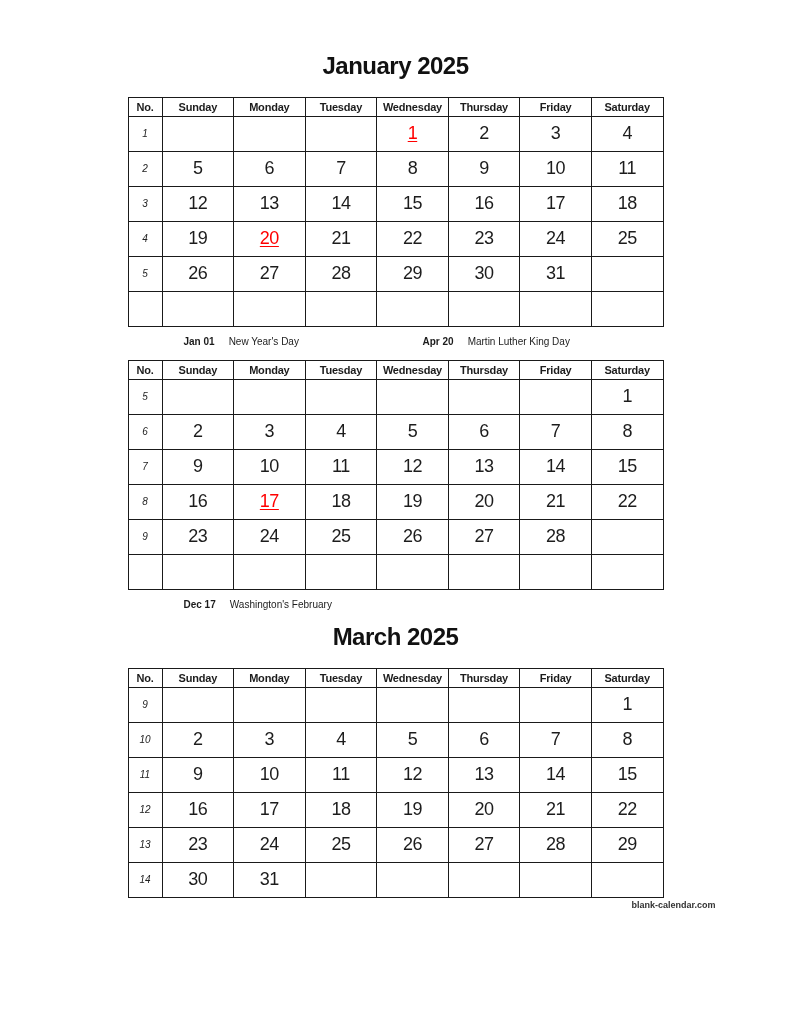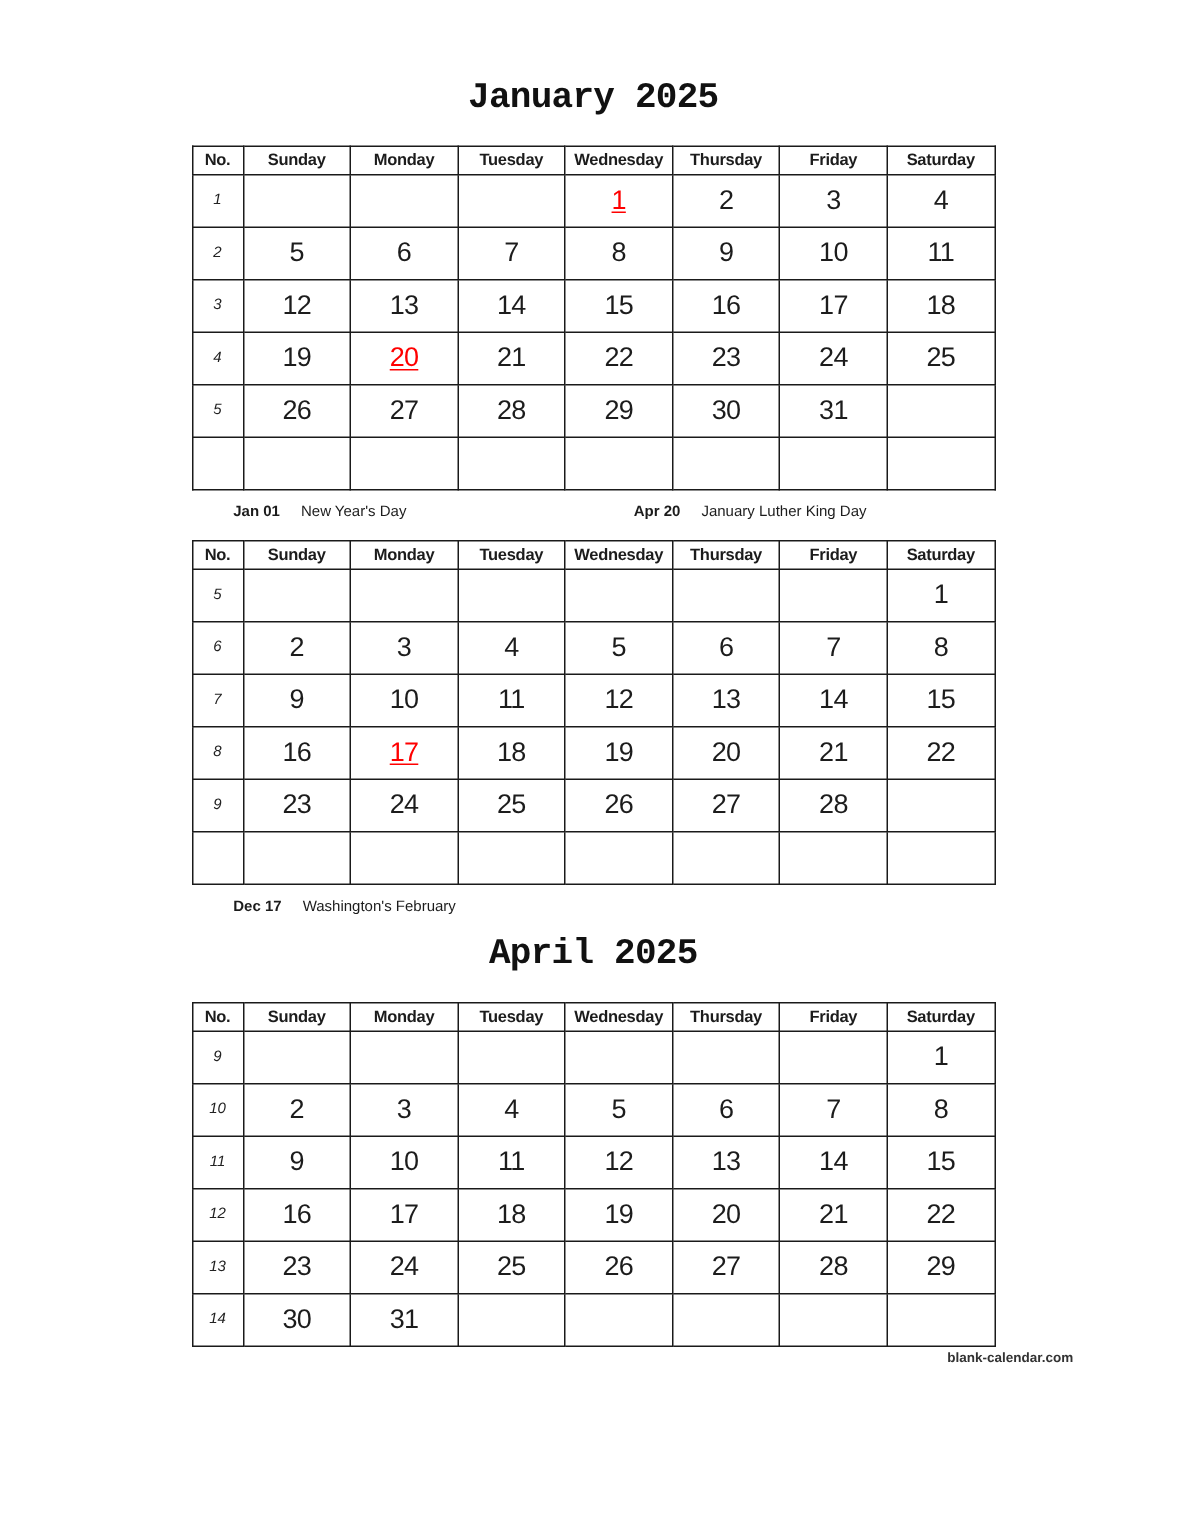--- a/index.html
+++ b/index.html
@@ -15,21 +15,20 @@
   .month { margin: 0; }
   .month + .month { margin-top: 10px; }
   .month-title {
     margin: 0 0 16px 0;
     text-align: center;
     font-size: 24px;
     line-height: 1.2;
     font-weight: bold;
     letter-spacing: -0.5px;
     color: #111;
-    font-family: Liberation Mono, monospace;
   }
   table.cal {
     width: 536px;
     margin: 0 auto;
     border-collapse: collapse;
     table-layout: fixed;
   }
   table.cal th, table.cal td {
     border: 1px solid #1a1a1a;
     padding: 0;
@@ -64,21 +63,21 @@
     height: 14px;
     margin: 9px auto 0 auto;
   }
   .holiday-entry {
     position: absolute;
     top: 0;
     white-space: nowrap;
     font-size: 10px;
     color: #1c1c1c;
   }
-  .holiday-entry:nth-child(1) { left: 78px; }
+  .holiday-entry:nth-child(1) { left: 106px; }
   .holiday-entry:nth-child(2) { left: 345px; }
   .holiday-entry b { font-weight: bold; margin-right: 14px; }
   .watermark {
     width: 640px;
     margin: 2px auto 0 auto;
     text-align: right;
     font-size: 9px;
     color: #333;
     font-weight: bold;
   }
@@ -171,21 +170,21 @@
             <td class="date"></td>
             <td class="date"></td>
             <td class="date"></td>
             <td class="date"></td>
             <td class="date"></td>
           </tr>
         </tbody>
       </table>
     <div class="holiday-line">
         <span class="holiday-entry"><b>Jan 01</b><span>New Year's Day</span></span>
-        <span class="holiday-entry"><b>Apr 20</b><span>January Luther King Day</span></span>
+        <span class="holiday-entry"><b>Apr 20</b><span>Martin Luther King Day</span></span>
       </div>
   </section>
 
   <section class="month">
     <table class="cal">
         <colgroup>
           <col class="no-col">
           <col>
           <col>
           <col>
@@ -268,21 +267,21 @@
             <td class="date"></td>
           </tr>
         </tbody>
       </table>
     <div class="holiday-line">
         <span class="holiday-entry"><b>Dec 17</b><span>Washington's February</span></span>
       </div>
   </section>
 
   <section class="month">
-    <h1 class="month-title">April 2025</h1>
+    <h1 class="month-title">March 2025</h1>
     <table class="cal">
         <colgroup>
           <col class="no-col">
           <col>
           <col>
           <col>
           <col>
           <col>
           <col>
           <col>

